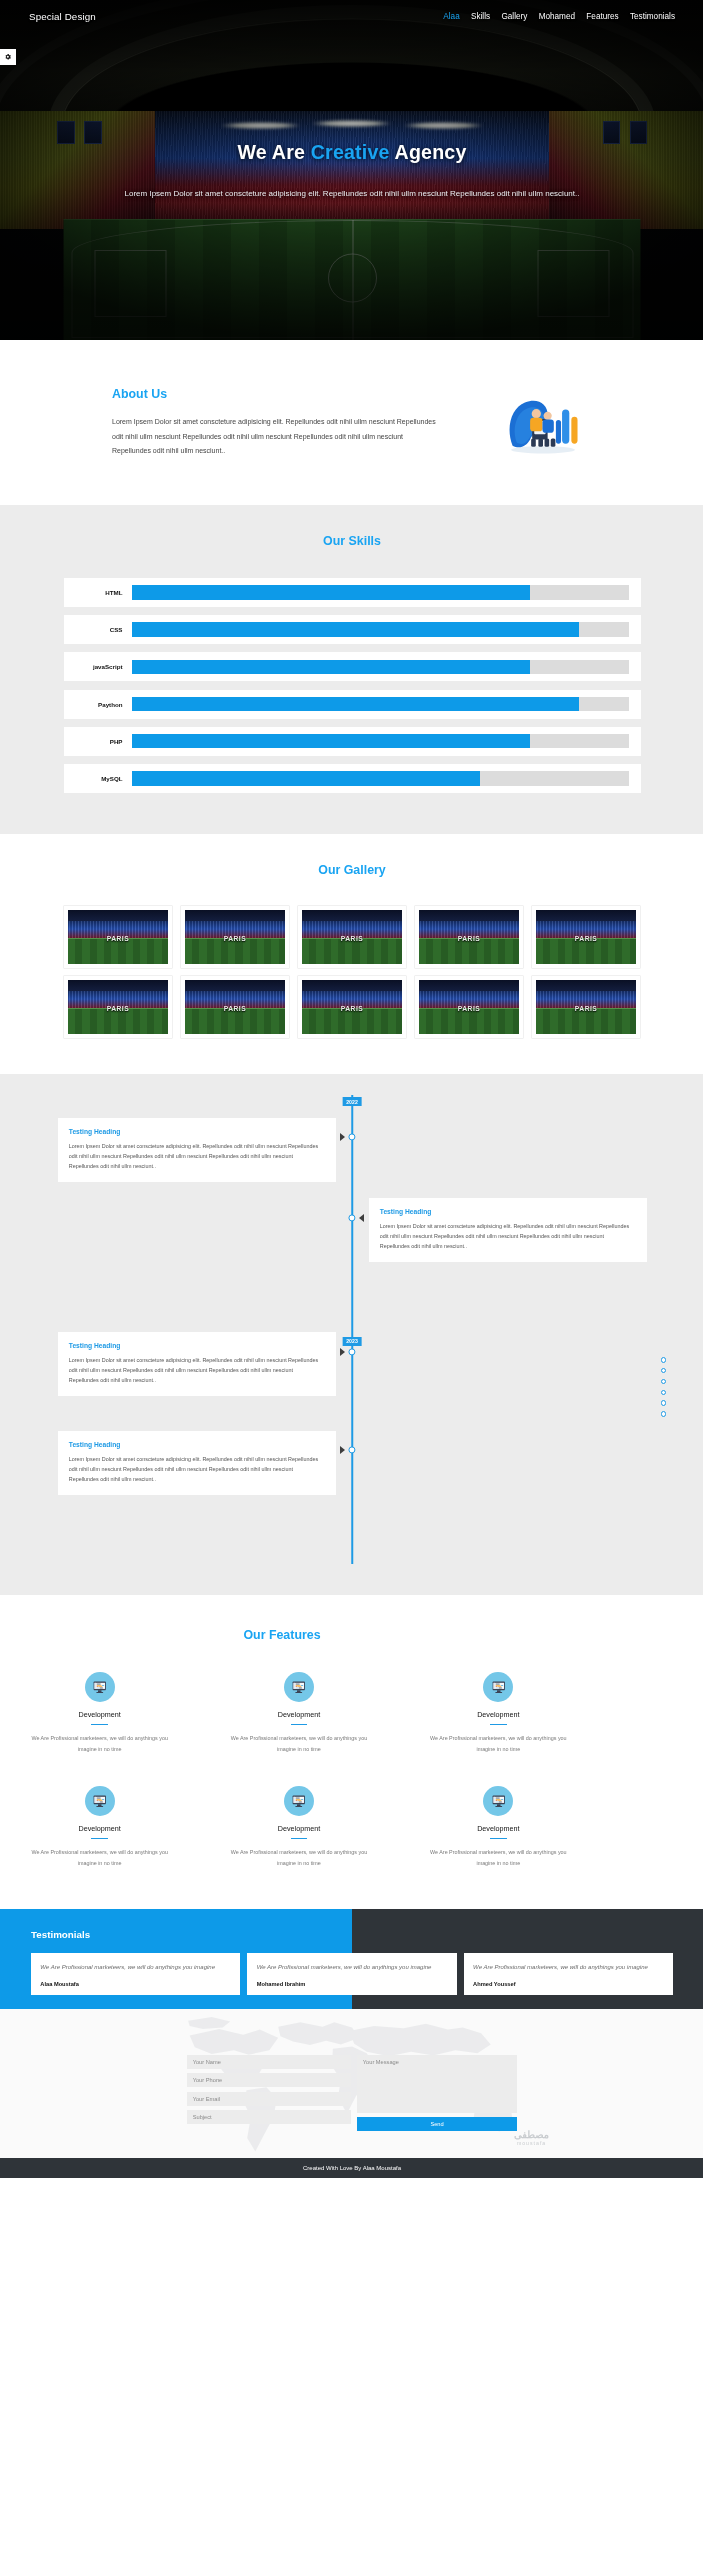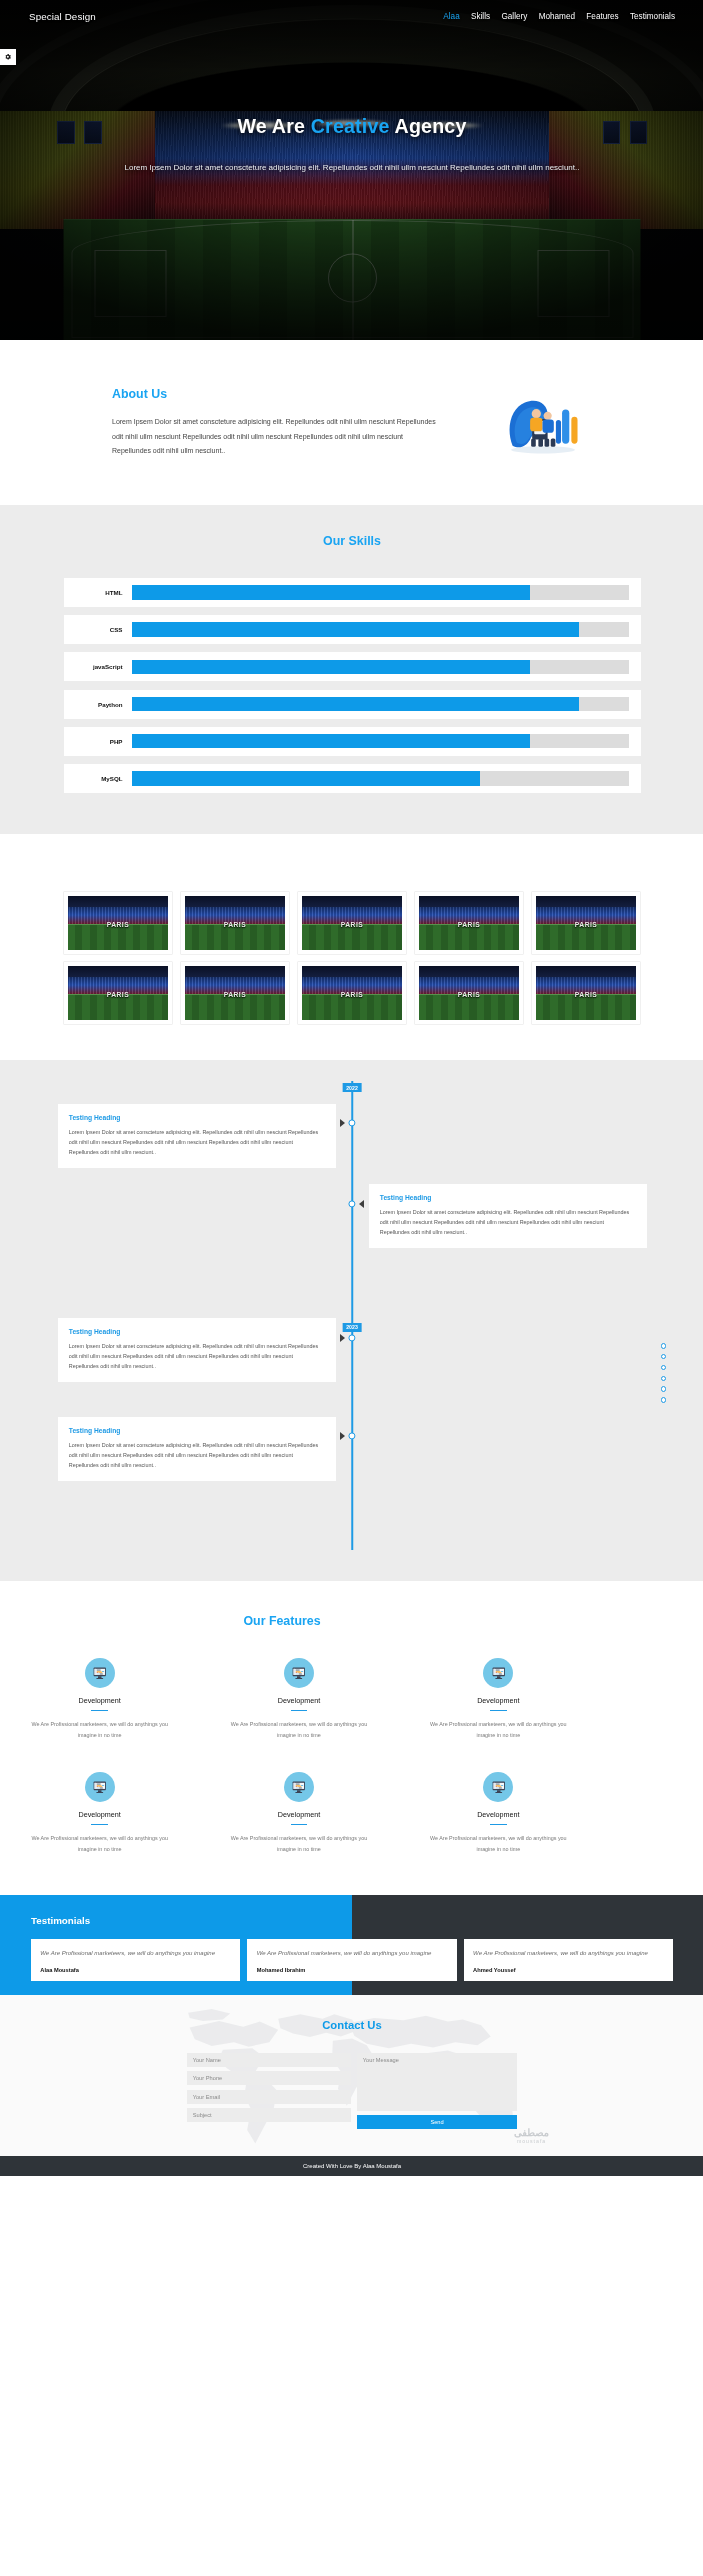--- a/index.html
+++ b/index.html
@@ -109,21 +109,21 @@
   
   .settings-box {
     position:absolute; left:0; top:49px; width:15.5px; height:15.5px;
     background:#fff; display:flex; align-items:center; justify-content:center;
     z-index:25; cursor:pointer;
   }
   .settings-box svg { width:7.7px; height:7.7px; display:block; }
 
   
   .hero-text {
-    position:absolute; left:0; top:115px; width:704px;
+    position:absolute; left:0; top:141px; width:704px;
     text-align:center; z-index:15; padding:0 46px;
   }
   .hero-title {
     font-size:19.6px; font-weight:bold; color:#fff;
     text-shadow:0 1px 5.2px rgba(0,0,0,.95); letter-spacing:0.2px;
   }
   .hero-title .accent { color:#19a4f2; }
   .hero-sub {
     margin-top:23px; font-size:8px; color:#eceff2; line-height:1.75;
     text-shadow:0 1px 4.1px rgba(0,0,0,.95);
@@ -429,20 +429,21 @@
     <div class="skill-row">
       <div class="skill-name">MySQL</div>
       <div class="skill-track">
         <div class="skill-fill" style="width: 70%;"></div>
       </div>
     </div>
   </div>
 </section>
 
 <section class="gallery">
+  <h2 class="sec-title">Our Gallery</h2>
   <div class="gal-grid" id="gallery-grid">
       <div class="gal-item">
         <div class="gal-photo">
           <div class="gal-sky"></div>
           <div class="gal-crowd"></div>
           <div class="gal-pitch"></div>
         </div>
         <div class="gal-word">PARIS</div>
       </div>
       <div class="gal-item">
@@ -732,21 +733,20 @@
         <path d="M700 150 L760 142 L810 158 L846 190 L824 224 L776 232 L730 208 L706 180Z"></path>
         <path d="M836 260 L890 250 L930 274 L936 316 L900 340 L856 330 L830 300Z"></path>
         <path d="M760 250 L800 246 L816 266 L796 286 L766 278Z"></path>
         <path d="M880 210 L910 204 L926 222 L906 238 L880 230Z"></path>
         <path d="M56 40 L120 30 L170 42 L150 58 L96 62 L60 54Z"></path>
       </g>
     </svg>
   </div>
 
   <div class="contact-inner">
-    <h2 class="contact-title">Contact Us</h2>
     <div class="contact-form">
       <div class="col-left">
         <input class="fld" type="text" placeholder="Your Name" style="">
         <input class="fld" type="text" placeholder="Your Phone" style="">
         <input class="fld" type="text" placeholder="Your Email" style="">
         <input class="fld" type="text" placeholder="Subject" style="">
       </div>
       <div class="col-right">
         <textarea class="fld" placeholder="Your Message" style=""></textarea>
         <button class="send-btn">Send</button>

